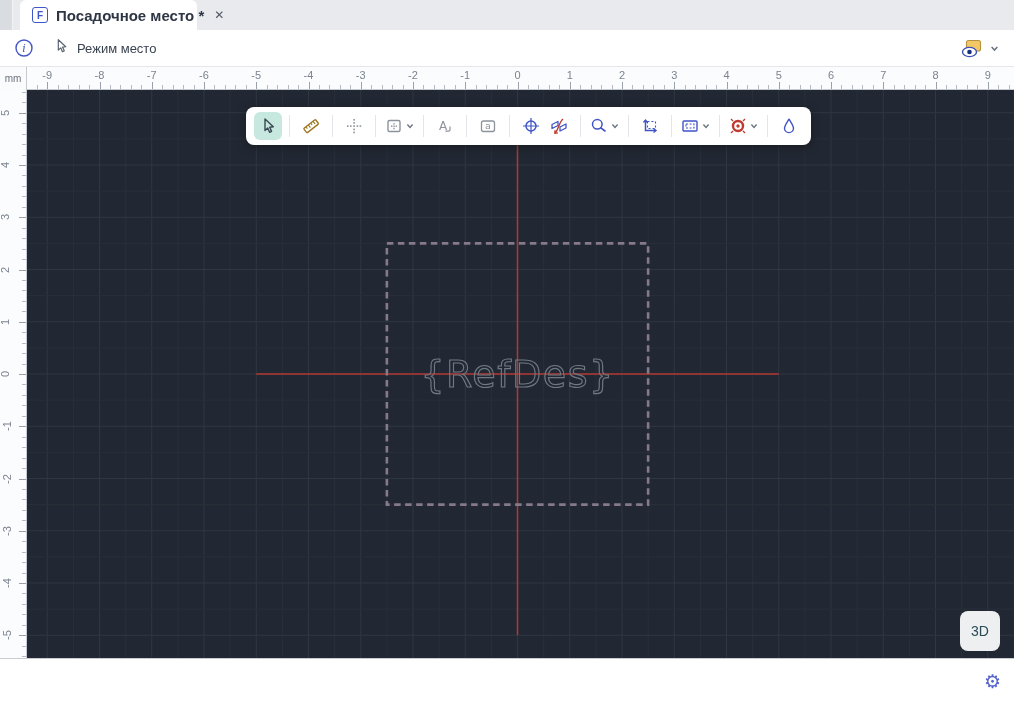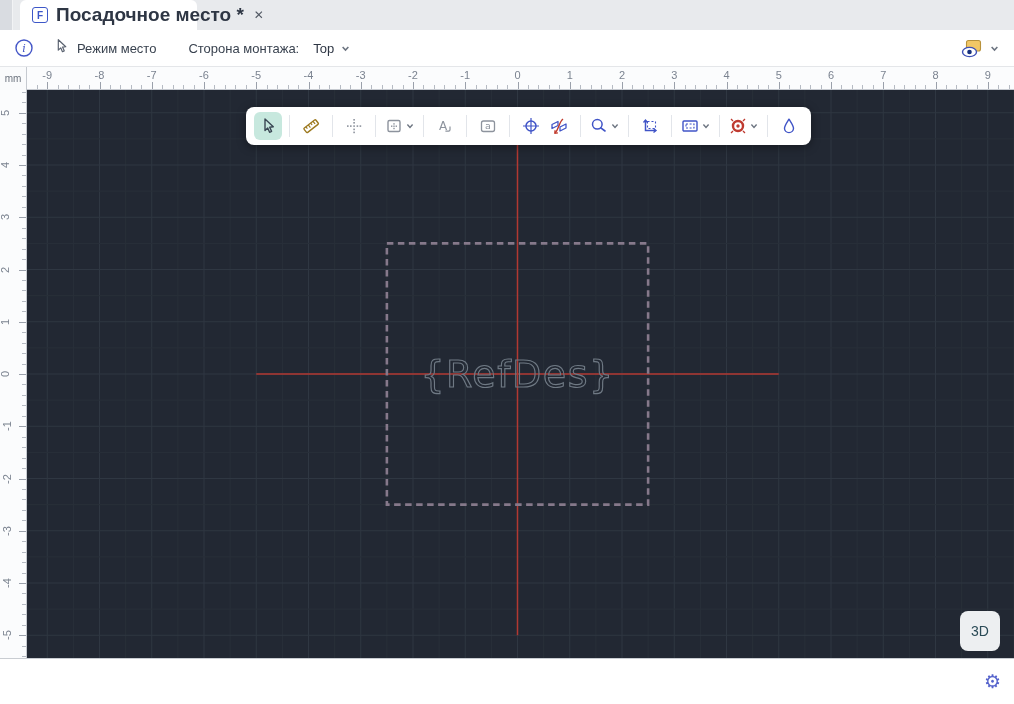--- a/index.html
+++ b/index.html
@@ -5,21 +5,21 @@
   * { margin:0; padding:0; box-sizing:border-box; }
   html,body { background:#fff; }
   body { font-family:"Liberation Sans", sans-serif; }
   #app { width:1014px; height:704px; display:flex; flex-direction:column; overflow:hidden; background:#fff; }
 
   
   .tab-bar { height:30px; background:#e8eaed; display:flex; align-items:stretch; flex:0 0 auto; }
   .tab-notch { width:13px; background:#d9dce1; border-right:1px solid #f2f3f5; }
   .tab { margin-left:7px; width:177px; background:#fff; border-radius:6px 6px 0 0; display:flex; align-items:center; padding:0 10px 0 12px; gap:8px; }
   .tab-ficon { width:16px; height:16px; border:1.5px solid #3d57c8; border-radius:3px; color:#3d57c8; font-size:10px; font-weight:bold; display:flex; align-items:center; justify-content:center; flex:0 0 auto; }
-  .tab-title { font-size:19px; font-weight:700; color:#2e3644; white-space:nowrap; flex:1; }
+  .tab-title { font-size:15px; font-weight:700; color:#2e3644; white-space:nowrap; flex:1; }
   .tab-close { color:#515863; font-size:12px; line-height:1; cursor:default; padding:2px; }
 
   
   .toolbar { height:36px; background:#fff; display:flex; align-items:center; padding:0 14px; gap:0; flex:0 0 auto; }
   .tb-info { margin-right:18px; display:flex; align-items:center; }
   .tb-mode { display:flex; align-items:center; gap:7px; margin-right:32px; }
   .tb-label { font-size:13px; color:#39424f; white-space:nowrap; }
   .tb-side { display:flex; align-items:center; gap:10px; }
   .tb-select { display:flex; align-items:center; gap:6px; padding:2px 4px; }
   .tb-spacer { flex:1; }
@@ -75,29 +75,20 @@
         <text x="10" y="14" text-anchor="middle" font-family="DejaVu Serif, serif" font-style="italic" font-size="11" fill="#4456c7">i</text>
       </svg>
     </span>
     <span class="tb-mode">
       <span>
         <svg width="18" height="18" viewBox="0 0 20 20">
           <path d="M7 3v11.6l2.7-2.6 1.9 4.3 2-.9-1.9-4.2 3.6-.4L7 3z" fill="none" stroke="#5a6270" stroke-width="1.3" stroke-linejoin="round"></path>
         </svg>
       </span>
       <span class="tb-label">Режим место</span>
-    </span>
-    <span class="tb-side">
-      <span class="tb-label">Сторона монтажа:</span>
-      <span class="tb-select">
-        <span class="tb-label" style="color:#2e3644">Top</span>
-        <svg width="11" height="11" viewBox="0 0 10 10">
-          <polyline points="2.4,3.6 5,6.4 7.6,3.6" fill="none" stroke="#6c7480" stroke-width="1.4"></polyline>
-        </svg>
-      </span>
     </span>
     <span class="tb-spacer"></span>
     <span class="tb-layers">
       <svg width="27" height="21" viewBox="0 0 27 21">
         <rect x="8.5" y="2.5" width="14" height="10.5" rx="2" fill="#f2c766" stroke="#b8923c" stroke-width="1.1"></rect>
         <ellipse cx="11.5" cy="14" rx="7" ry="4.6" fill="#fff" stroke="#3f51b5" stroke-width="1.4"></ellipse>
         <circle cx="11.5" cy="14" r="2.3" fill="#16307e"></circle>
       </svg>
       <svg width="11" height="11" viewBox="0 0 10 10">
         <polyline points="2.4,3.6 5,6.4 7.6,3.6" fill="none" stroke="#6c7480" stroke-width="1.4"></polyline>

